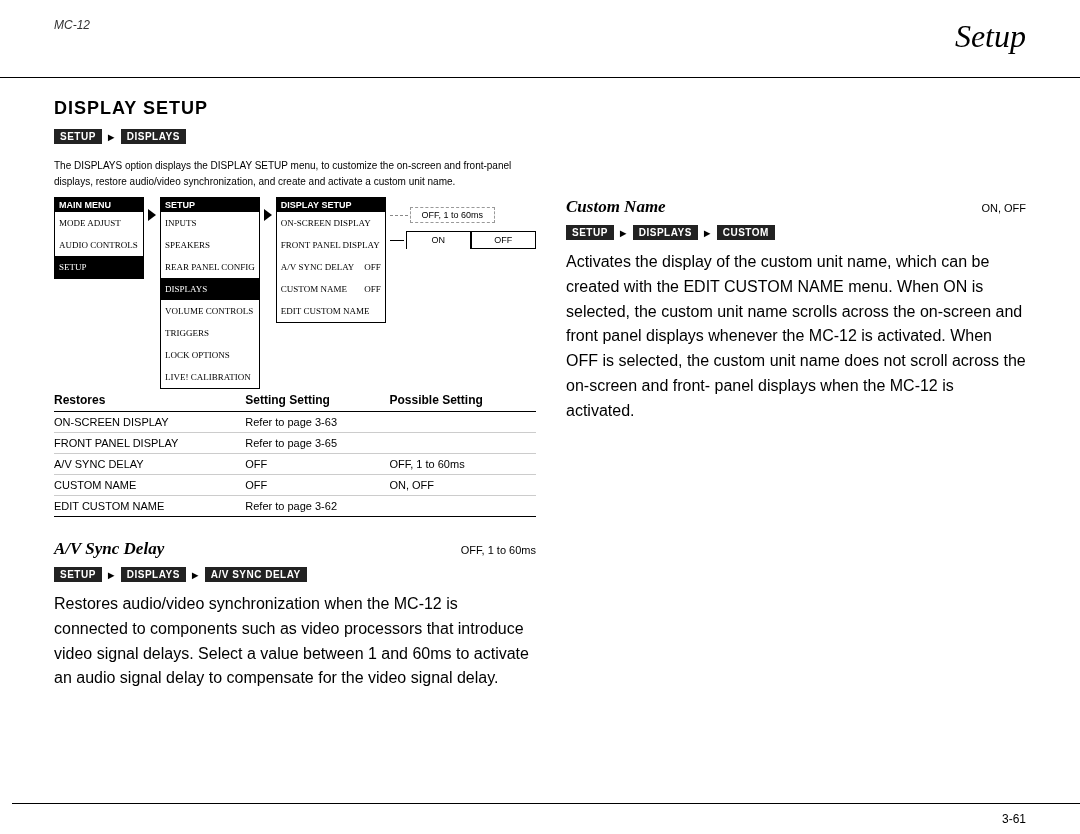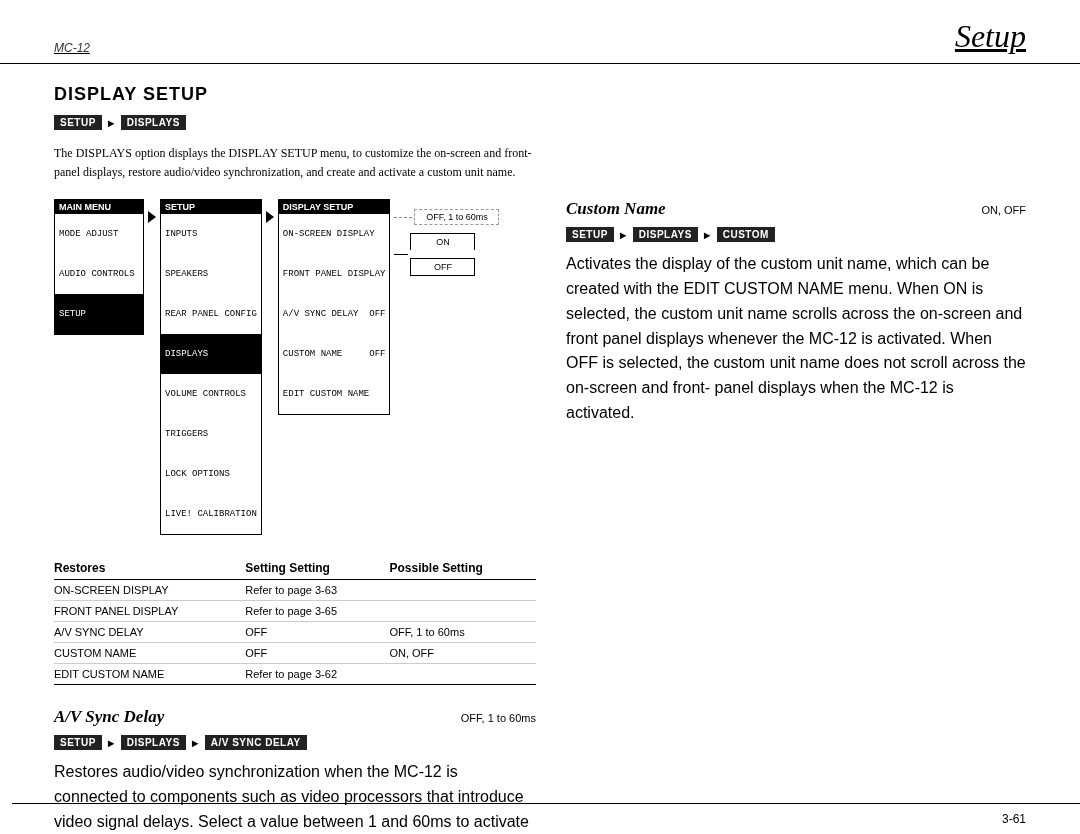--- a/index.html
+++ b/index.html
@@ -18,24 +18,23 @@
       width: 1080px;
       height: 834px;
       padding: 0;
       position: relative;
     }
 
     
     .header {
       display: flex;
       justify-content: space-between;
-      align-items: flex-end;
-      padding: 18px 54px 8px 54px;
+      align-items: flex-start;
+      padding: 18px 54px 22px 54px;
       border-bottom: 1px solid #000;
-      text-decoration: underline;
     }
     .header-left {
       font-family: Arial, sans-serif;
       font-size: 12px;
       font-style: italic;
       color: #333;
     }
     .header-right {
       font-family: 'Times New Roman', Times, serif;
       font-size: 32px;
@@ -77,24 +76,24 @@
       letter-spacing: 0.5px;
     }
     .breadcrumb-arrow {
       font-size: 11px;
       color: #000;
       font-weight: bold;
     }
 
     
     .intro-text {
-      font-family: Liberation Serif, serif;
-      font-size: 12px;
+      font-family: Liberation Sans, sans-serif;
+      font-size: 10px;
       line-height: 1.55;
-      margin-bottom: 18px;
+      margin-bottom: 8px;
       max-width: 490px;
     }
 
     
     .two-col {
       display: flex;
       gap: 30px;
     }
     .left-col {
       flex: 1;
@@ -103,42 +102,41 @@
     .right-col {
       flex: 1;
       max-width: 460px;
     }
 
     
     .menu-diagram {
       display: flex;
       align-items: flex-start;
       gap: 4px;
-      margin-bottom: 22px;
       font-family: Arial, sans-serif;
       font-size: 9px;
     }
     .menu-box {
       border: 1px solid #000;
       min-width: 90px;
     }
     .menu-box-header {
       background: #000;
       color: #fff;
       font-weight: bold;
       padding: 2px 4px;
       font-size: 9px;
       text-transform: uppercase;
     }
     .menu-box-item {
-      padding: 15px 4px;
+      padding: 6px 4px;
       font-size: 9px;
       color: #000;
       text-transform: uppercase;
-      font-family: Liberation Mono, monospace;
+      font-family: Liberation Serif, serif;
     }
     .menu-box-item.selected {
       background: #000;
       color: #fff;
     }
     .menu-arrow {
       display: flex;
       align-items: center;
       padding-top: 12px;
       font-size: 14px;
@@ -317,21 +315,21 @@
           </div>
 
           <div style="display:flex;flex-direction:column;align-items:flex-start;padding-top:10px;gap:2px;">
 
             <div style="display:flex;align-items:center;gap:2px;">
               <div style="border-top:1.5px dashed #888;width:18px;margin-top:0;"></div>
               <div class="dotted-box">OFF, 1 to 60ms</div>
             </div>
             <div style="display:flex;align-items:center;gap:2px;margin-top:6px;">
               <div style="border-top:1.5px solid #000;width:14px;"></div>
-              <div style="display:flex;flex-direction:column;gap:8px;">
+              <div style="display:flex;flex-direction:row;gap:0;">
                 <div class="solid-box" style="border-bottom:none;">ON</div>
                 <div class="solid-box">OFF</div>
               </div>
             </div>
           </div>
 
         </div>
 
         <table class="param-table">
           <thead>

